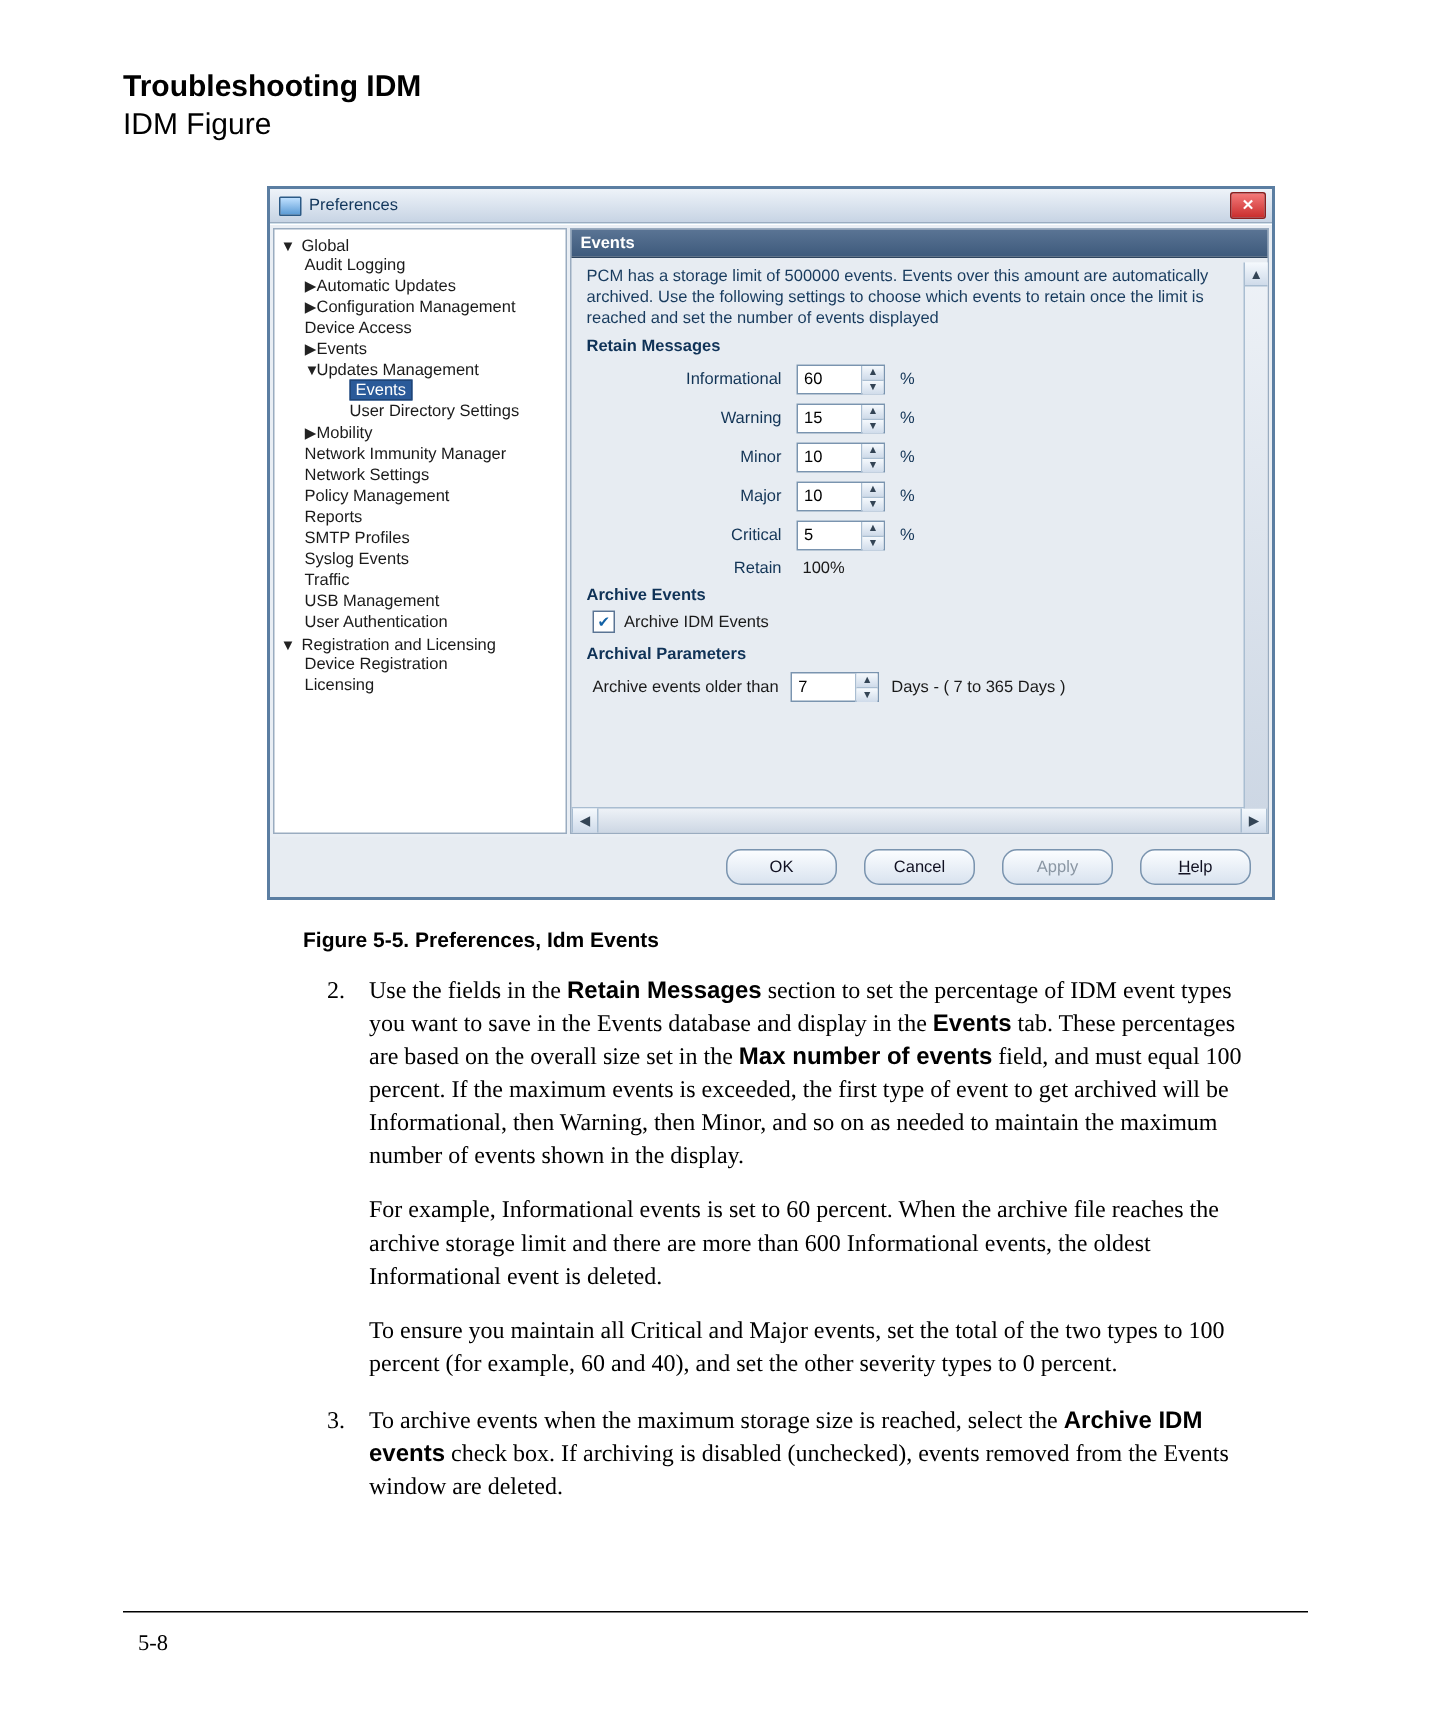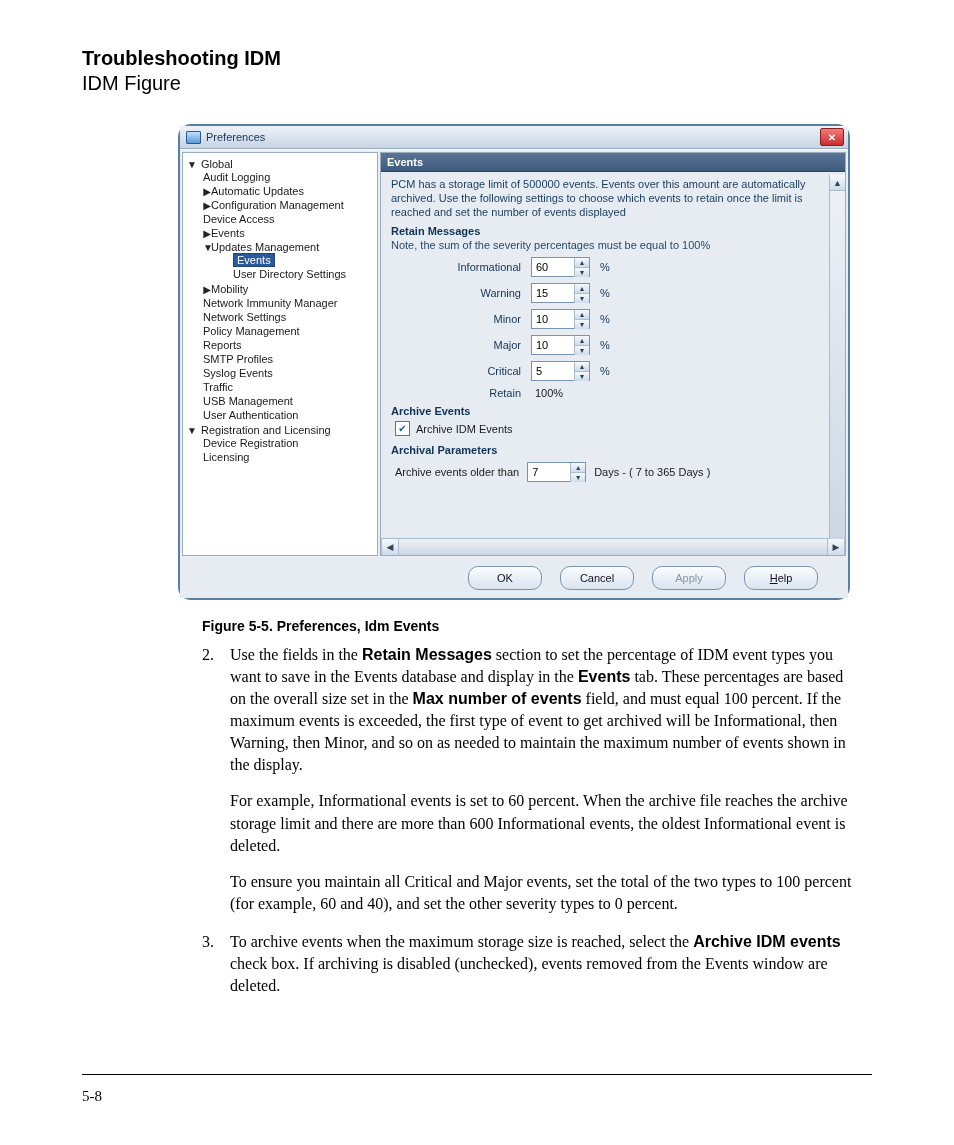--- a/index.html
+++ b/index.html
@@ -1,21 +1,21 @@
 <!DOCTYPE html>
 <html><head>
 <meta charset="utf-8">
 <style>
   html,body{margin:0;padding:0;background:#fff;font-family:"Times New Roman",Times,serif;color:#000}
   .page{width:954px;height:1145px;position:relative;margin:0 auto;box-sizing:border-box;padding:46px 82px 0 82px}
   .hdr{font-family:Arial,Helvetica,sans-serif;font-size:20px;line-height:1.25}
   .hdr .h1{font-weight:bold}
   .hdr .h2{font-weight:normal}
   .figwrap{margin:28px 0 10px 96px}
-  .dlg{width:668px;border:2px solid #5b7ea2;border-radius:13px;background:#0369a1;font-family:Tahoma,Arial,sans-serif;font-size:11px;color:#1a1a1a}
+  .dlg{width:668px;border:2px solid #5b7ea2;border-radius:0;background:#0369a1;font-family:Tahoma,Arial,sans-serif;font-size:11px;color:#1a1a1a}
   .titlebar{height:22px;background:linear-gradient(#eef3f9,#c7d4e4);border-bottom:1px solid #9aacc0;display:flex;align-items:center;justify-content:space-between;padding:0 4px 0 6px}
   .titlebar .ttxt{display:flex;align-items:center;gap:5px;color:#12365b;font-weight:normal}
   .closebtn{width:22px;height:16px;background:linear-gradient(#f47a7a,#c92d2d);border:1px solid #8a1f1f;border-radius:2px;display:flex;align-items:center;justify-content:center;color:#fff;font-weight:bold;font-size:10px}
   .dlgbody{display:flex;background:#e9eef4;border-top:1px solid #fff}
   .tree{width:196px;min-height:404px;background:#fff;border:1px solid #9aacc0;margin:2px;padding:4px 2px 4px 4px;box-sizing:border-box}
   .tree ul{list-style:none;margin:0;padding:0}
   .tree li{padding:1px 0 1px 0;white-space:nowrap}
   .tree .lvl1>li>span.lbl{padding-left:6px}
   .tree .lvl2{padding-left:16px}
   .tree .lvl3{padding-left:30px}
@@ -39,32 +39,32 @@
   .totalv{margin-left:4px}
   .chkrow{display:flex;align-items:center;gap:6px;margin:4px 0 8px 4px}
   .chk{width:13px;height:13px;border:1px solid #5a7494;background:#fff;display:flex;align-items:center;justify-content:center;color:#1362a6;font-size:10px}
   .archrow{display:flex;align-items:center;gap:8px;margin:6px 0 2px 4px}
   .hscroll{height:16px;background:linear-gradient(#eef2f7,#cdd7e4);border-top:1px solid #a9bdd1;position:relative}
   .hscroll .ar{width:16px;height:16px;position:absolute;top:0;display:flex;align-items:center;justify-content:center;font-size:9px;color:#345;background:linear-gradient(#f5f9fd,#cfdbea);border-left:1px solid #a9bdd1;border-right:1px solid #a9bdd1}
   .hscroll .ar.l{left:0}
   .hscroll .ar.r{right:0}
   .vscroll{position:absolute;right:0;top:22px;bottom:16px;width:15px;background:linear-gradient(#eef2f7,#cdd7e4);border-left:1px solid #a9bdd1}
   .vscroll .ar{height:15px;display:flex;align-items:center;justify-content:center;font-size:9px;color:#345;background:linear-gradient(#f5f9fd,#cfdbea);border-bottom:1px solid #a9bdd1}
-  .btnbar{display:flex;justify-content:flex-end;gap:18px;padding:8px 30px;background:#e7ecf2}
+  .btnbar{display:flex;justify-content:flex-end;gap:18px;padding:8px 14px;background:#e7ecf2}
   .btn{min-width:72px;height:22px;border:1px solid #7a94af;border-radius:10px;background:linear-gradient(#fbfdff,#d9e3ef);display:flex;align-items:center;justify-content:center;font:inherit;font-size:11px;color:#112}
   .btn.dis{color:#8a96a3}
   .u{text-decoration:underline}
   .caption{font-family:Arial,Helvetica,sans-serif;font-weight:bold;font-size:14px;margin:18px 0 10px 120px}
   .body{font-size:16px;line-height:1.38;margin-left:120px;margin-right:20px}
-  ol.steps{list-style:none;margin:0;padding:0;counter-reset:step 1}
+  ol.steps{list-style:none;margin:16px;padding:0;counter-reset:step 1}
   ol.steps>li{position:relative;padding-left:28px;margin-bottom:16px;counter-increment:step}
   ol.steps>li::before{content:counter(step) ".";position:absolute;left:0;top:0}
   .body p{margin:0 0 14px 0}
   .body strong{font-family:Arial,Helvetica,sans-serif;font-weight:bold}
-  .footer{position:absolute;left:82px;bottom:40px;font-size:15px}
+  .footer{position:absolute;left:92px;bottom:40px;font-size:15px}
   .hr{position:absolute;left:82px;right:82px;bottom:70px;border-top:1px solid #000}
   .monico{width:13px;height:11px;border:1px solid #2c5a86;background:linear-gradient(#bfe0ff,#5b9bd5);border-radius:1px}
 </style>
 </head>
 <body>
 
 <div class="page">
   <div class="hdr">
     <div class="h1">Troubleshooting IDM</div>
     <div class="h2">IDM Figure</div>
@@ -114,21 +114,20 @@
               </ul>
             </li>
           </ul>
         </div>
 
         <div class="rpane">
           <div class="banner">Events</div>
           <div class="content">
             <div class="intro">PCM has a storage limit of 500000 events. Events over this amount are automatically archived. Use the following settings to choose which events to retain once the limit is reached and set the number of events displayed</div>
             <div class="sect">Retain Messages</div>
-            <div class="note">Note, the sum of the severity percentages must be equal to 100%</div>
             <div class="rows">
               <div class="row">
                   <span class="k">Informational</span>
                 <span class="spin">
                     <input value="60" style="">
                     <span class="btns">
                       <div>▲</div>
                       <div>▼</div>
                     </span>
                   </span>

